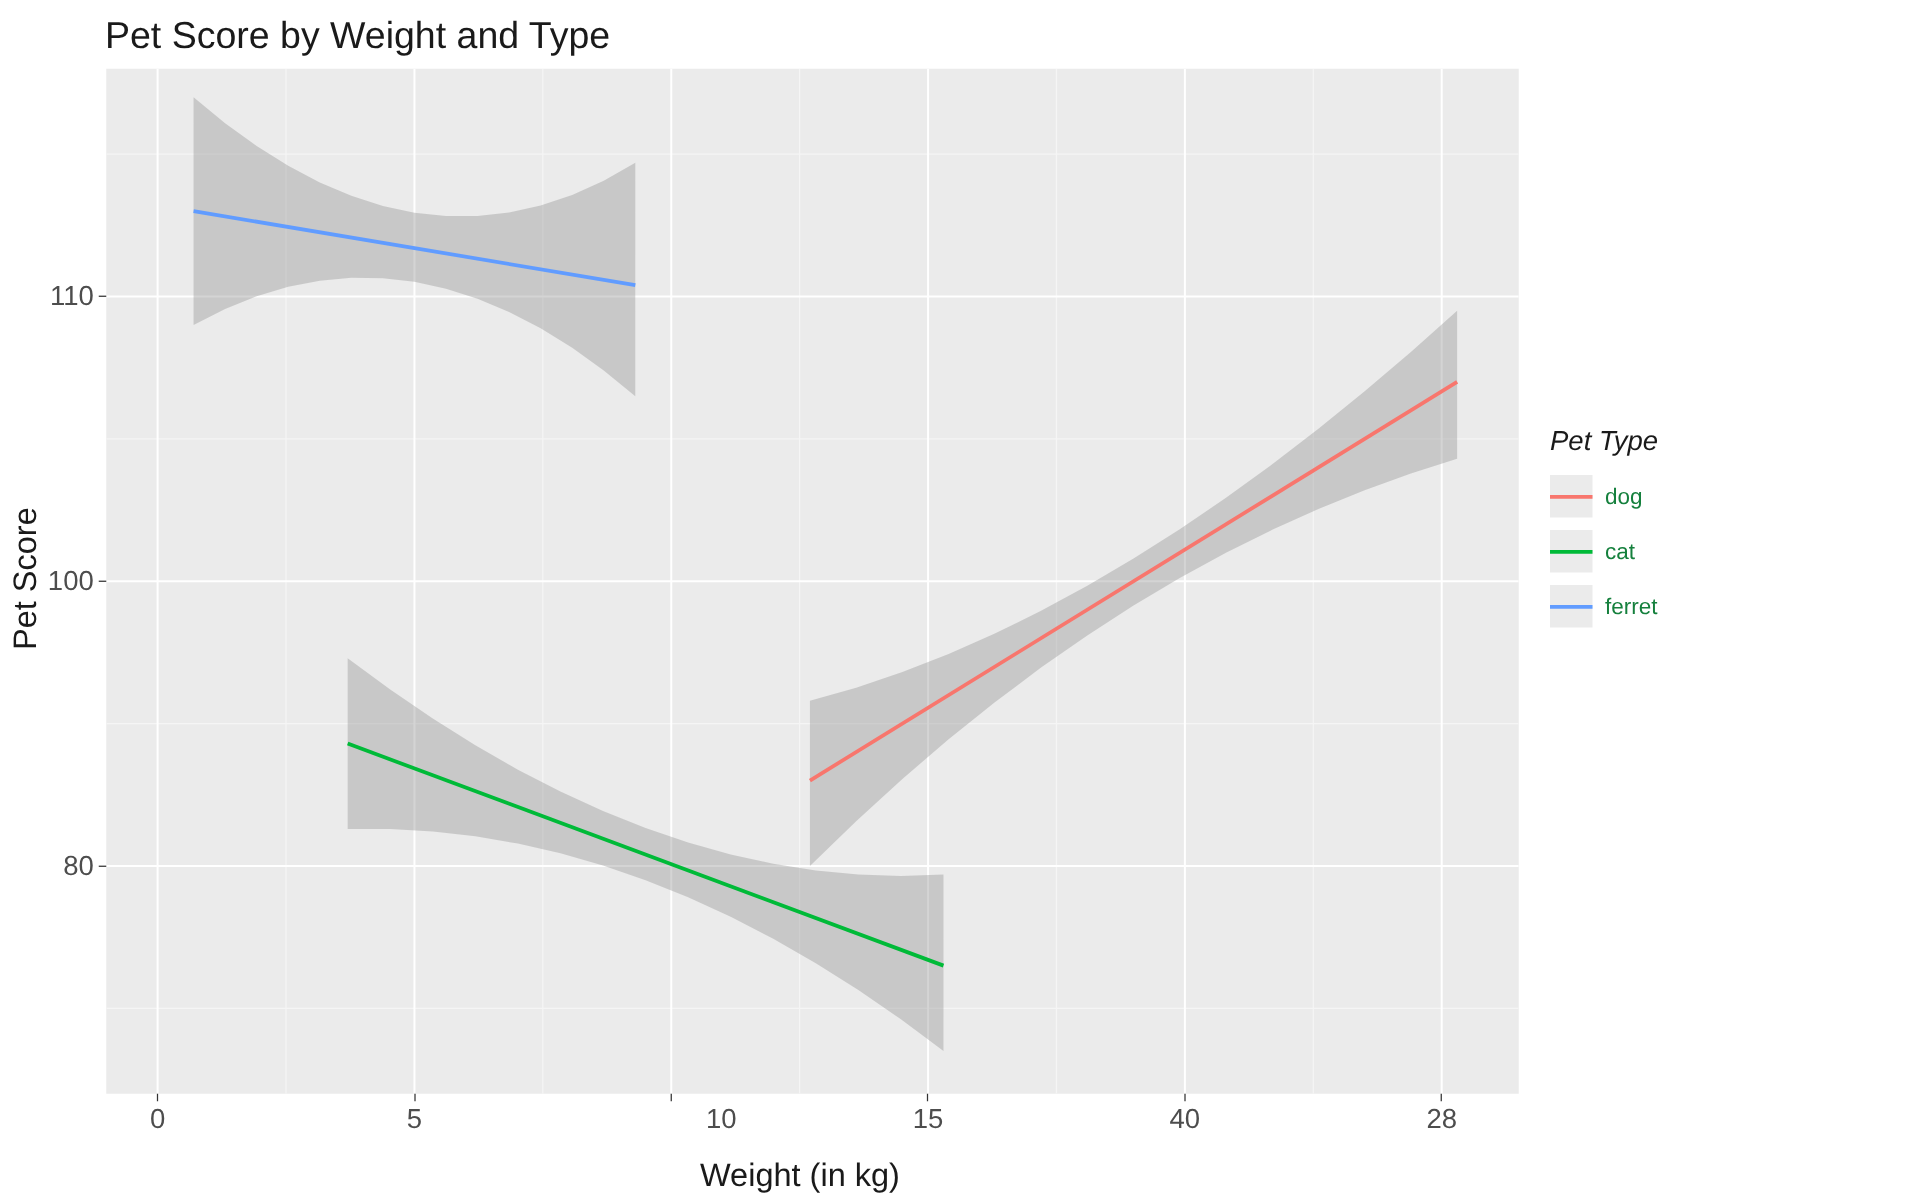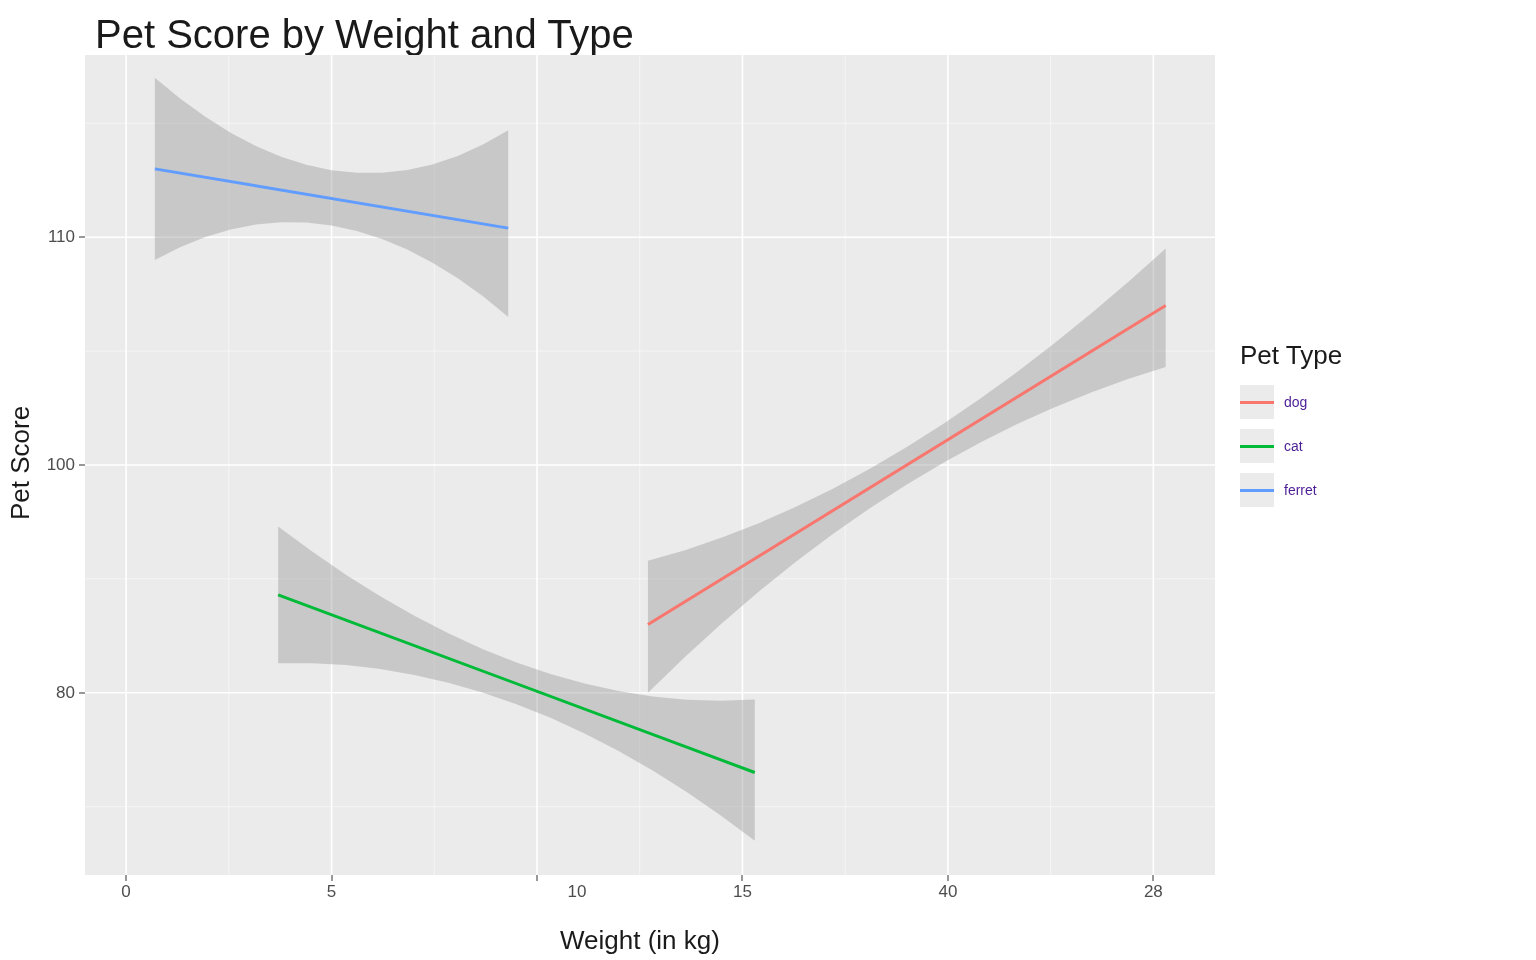--- a/index.html
+++ b/index.html
@@ -11,40 +11,40 @@
     font-family: Arial, Helvetica, sans-serif;
     color: #1a1a1a;
   }
   .figure {
     position: relative;
     width: 1536px;
     height: 960px;
   }
   .title {
     position: absolute;
-    left: 95px;
+    left: 84px;
     top: 12px;
-    font-size: 40px;
+    font-size: 30px;
     font-weight: 400;
   }
   .plot-area {
     position: absolute;
     left: 85px;
     top: 55px;
     width: 1130px;
     height: 820px;
     background: #ebebeb;
   }
   .plot-area svg {
     display: block;
   }
   
   .xtick, .ytick {
     position: absolute;
-    font-size: 17px;
+    font-size: 22px;
     color: #4d4d4d;
   }
   .xtick { top: 882px; transform: translateX(-50%); }
   .ytick { text-align: right; width: 60px; transform: translateY(-50%); }
   .tick-mark-x, .tick-mark-y {
     position: absolute;
     background: #333;
   }
   .tick-mark-x { top: 875px; width: 1px; height: 6px; transform: translateX(-50%); }
   .tick-mark-y { left: 79px; width: 6px; height: 1px; transform: translateY(-50%); }
@@ -61,44 +61,45 @@
     transform: rotate(-90deg);
     transform-origin: left top;
   }
   
   .legend {
     position: absolute;
     left: 1240px;
     top: 340px;
   }
   .legend-title {
-    font-size: 26px;
+    font-size: 22px;
     margin-bottom: 14px;
+    font-style: italic;
   }
   .legend-item {
     display: flex;
     align-items: center;
     margin-bottom: 10px;
   }
   .legend-key {
     width: 34px;
     height: 34px;
     background: #ebebeb;
     margin-right: 10px;
     display: flex;
     align-items: center;
     justify-content: center;
   }
   .legend-key .line {
     width: 100%;
     height: 3px;
   }
   .legend-label {
-    font-size: 14px;
-    color: #4c1d95;
+    font-size: 18px;
+    color: #15803d;
   }
 </style>
 </head>
 <body>
 
 <div class="figure">
   <div class="title">Pet Score by Weight and Type</div>
 
   <div class="plot-area">
     <svg id="plot-svg" width="1130" height="820">

